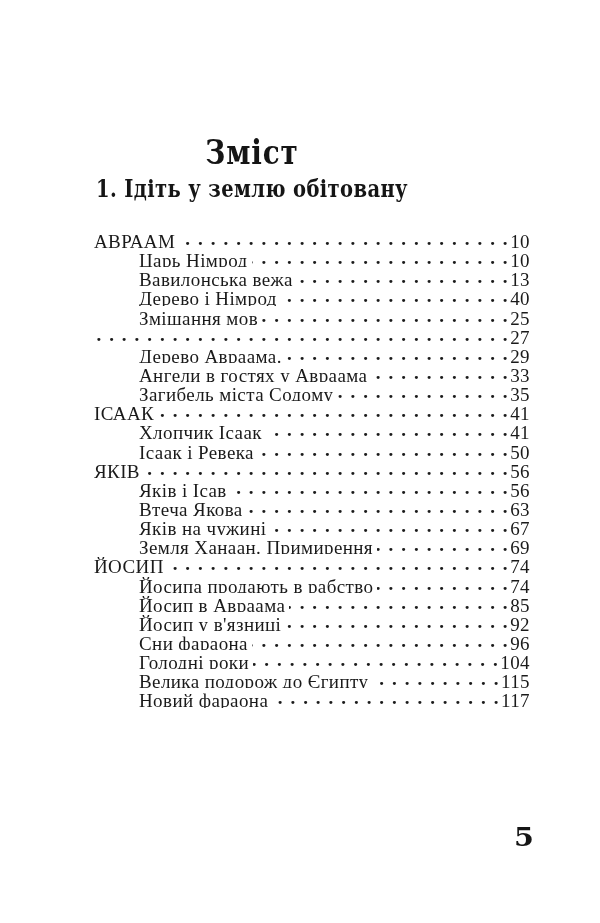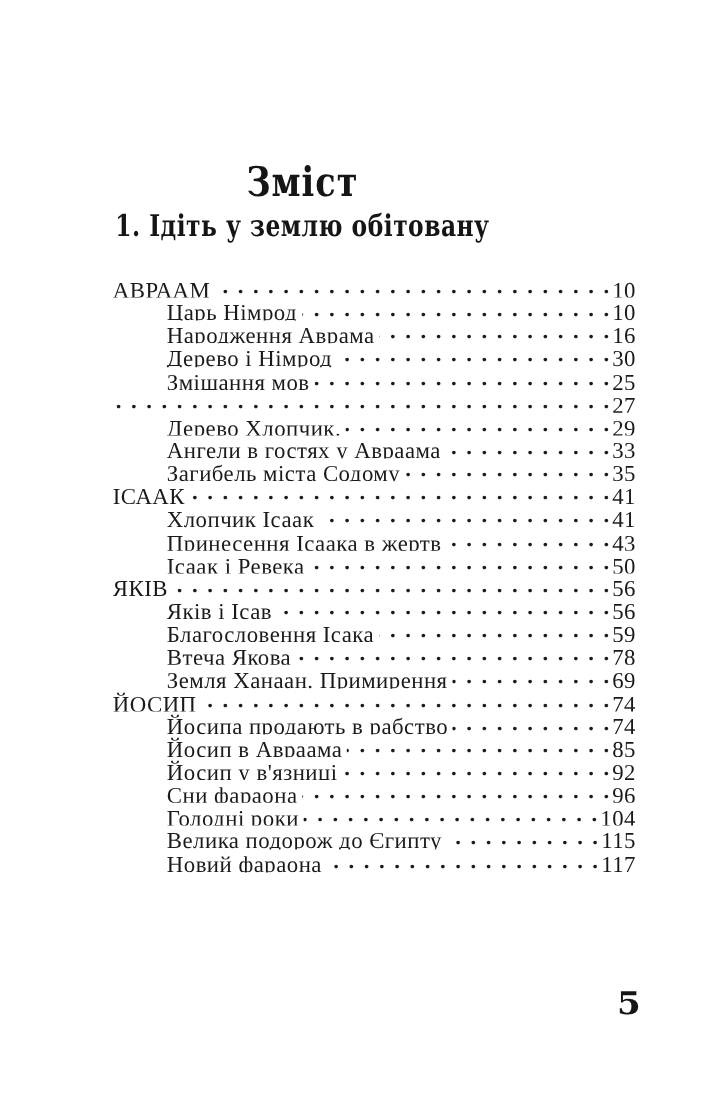--- a/index.html
+++ b/index.html
@@ -115,40 +115,40 @@
         <span class="label">АВРААМ</span>
         <span class="leader"></span>
         <span class="page-num">10</span>
       </div>
       <div class="toc-row sub">
         <span class="label">Царь Німрод</span>
         <span class="leader"></span>
         <span class="page-num">10</span>
       </div>
       <div class="toc-row sub">
-        <span class="label">Народження Аврама</span>
-        <span class="leader"></span>
-        <span class="page-num">16</span>
+        <span class="label">Вавилонська вежа</span>
+        <span class="leader"></span>
+        <span class="page-num">13</span>
       </div>
       <div class="toc-row sub">
         <span class="label">Дерево і Німрод</span>
         <span class="leader"></span>
-        <span class="page-num">30</span>
+        <span class="page-num">40</span>
       </div>
       <div class="toc-row sub">
         <span class="label">Змішання мов</span>
         <span class="leader"></span>
         <span class="page-num">25</span>
       </div>
       <div class="toc-row sub">
         <span class="leader"></span>
         <span class="page-num">27</span>
       </div>
       <div class="toc-row sub">
-        <span class="label">Дерево Хлопчик.</span>
+        <span class="label">Дерево Авраама.</span>
         <span class="leader"></span>
         <span class="page-num">29</span>
       </div>
       <div class="toc-row sub">
         <span class="label">Ангели в гостях у Авраама</span>
         <span class="leader"></span>
         <span class="page-num">33</span>
       </div>
       <div class="toc-row sub">
         <span class="label">Загибель міста Содому</span>
@@ -159,48 +159,43 @@
         <span class="label">ІСААК</span>
         <span class="leader"></span>
         <span class="page-num">41</span>
       </div>
       <div class="toc-row sub">
         <span class="label">Хлопчик Ісаак</span>
         <span class="leader"></span>
         <span class="page-num">41</span>
       </div>
       <div class="toc-row sub">
-        <span class="label">Принесення Ісаака в жертв</span>
-        <span class="leader"></span>
-        <span class="page-num">43</span>
-      </div>
-      <div class="toc-row sub">
         <span class="label">Ісаак і Ревека</span>
         <span class="leader"></span>
         <span class="page-num">50</span>
       </div>
       <div class="toc-row">
         <span class="label">ЯКІВ</span>
         <span class="leader"></span>
         <span class="page-num">56</span>
       </div>
       <div class="toc-row sub">
         <span class="label">Яків і Ісав</span>
         <span class="leader"></span>
         <span class="page-num">56</span>
       </div>
       <div class="toc-row sub">
-        <span class="label">Благословення Ісака</span>
-        <span class="leader"></span>
-        <span class="page-num">59</span>
-      </div>
-      <div class="toc-row sub">
         <span class="label">Втеча Якова</span>
         <span class="leader"></span>
-        <span class="page-num">78</span>
+        <span class="page-num">63</span>
+      </div>
+      <div class="toc-row sub">
+        <span class="label">Яків на чужині</span>
+        <span class="leader"></span>
+        <span class="page-num">67</span>
       </div>
       <div class="toc-row sub">
         <span class="label">Земля Ханаан. Примирення</span>
         <span class="leader"></span>
         <span class="page-num">69</span>
       </div>
       <div class="toc-row">
         <span class="label">ЙОСИП</span>
         <span class="leader"></span>
         <span class="page-num">74</span>

